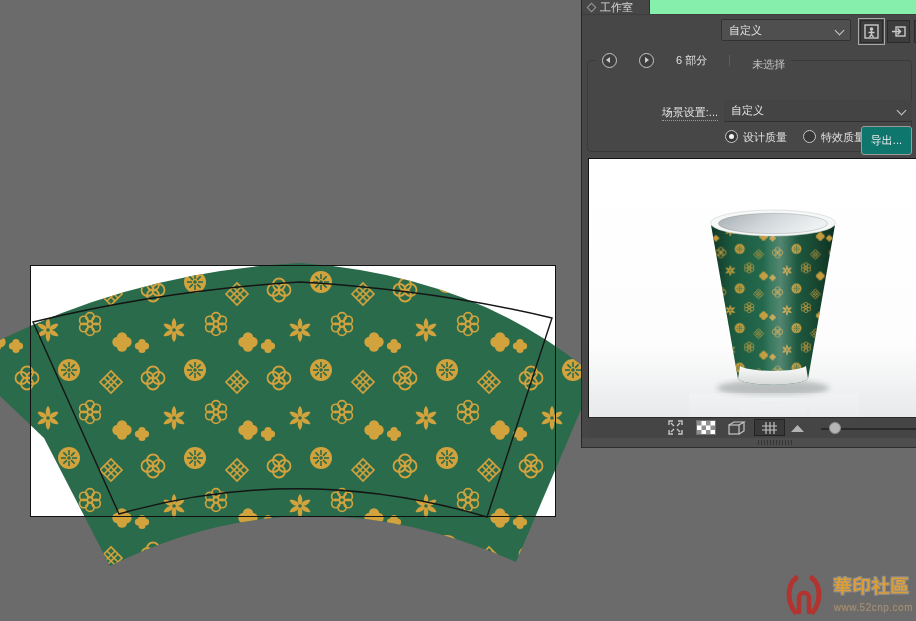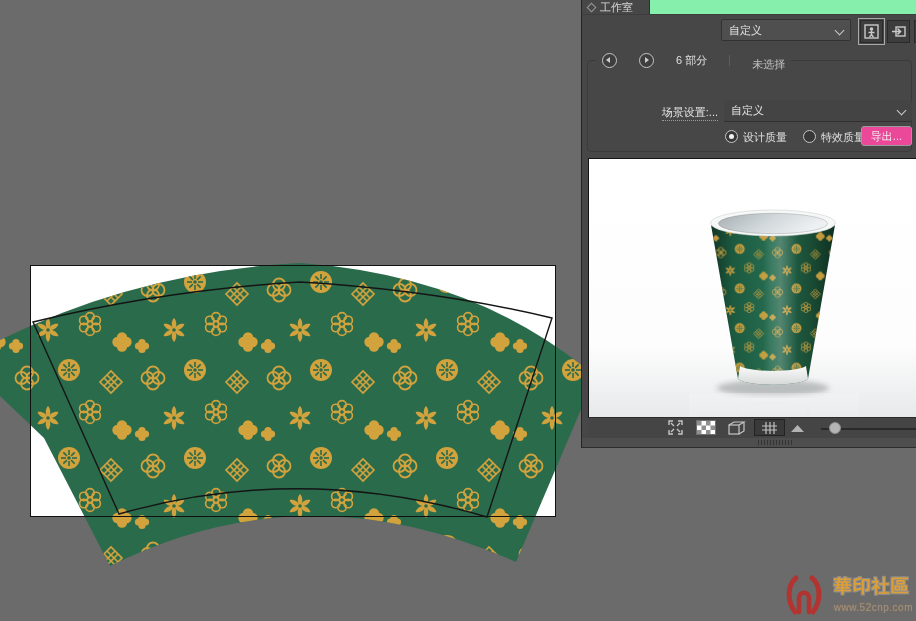--- a/index.html
+++ b/index.html
@@ -48,22 +48,22 @@
   .navbtn.next .tri{left:5px;border-left:4.5px solid #cdcdcd;}
   .legend-sep{width:1px;height:11px;background:#5d5d5d;display:inline-block;}
   .dim{color:#c2c2c2;margin-top:9px;}
   .scene-label{position:absolute;right:193px;top:33px;color:#e3e3e3;border-bottom:1px dotted #9a9a9a;cursor:pointer;}
   .scene-combo{left:136px;top:28px;width:188px;background:#444444;border:none;border-bottom:1px solid #303030;}
   .radio{width:13px;height:13px;border-radius:50%;border:1.5px solid #c6c6c6;background:#383838;
     display:inline-block;box-sizing:border-box;position:absolute;top:58px;}
   .radio.sel::after{content:'';display:block;width:5px;height:5px;border-radius:50%;background:#f2f2f2;margin:2.5px auto;}
   .radio-label{position:absolute;top:58px;}
   #export-btn{
-    position:absolute;right:-1px;top:54px;height:20px;padding:0 9px;
-    background:#ec4899;border:1px solid #9b9b9b;border-radius:3px;color:#efefef;font-size:11px;
+    position:absolute;right:-1px;top:54px;height:29px;padding:0 9px;
+    background:#0f766e;border:1px solid #9b9b9b;border-radius:3px;color:#efefef;font-size:11px;
     display:flex;align-items:center;
   }
   #preview{
     position:absolute;left:6px;top:158px;width:329px;height:259px;box-sizing:border-box;
     border-top:1px solid #141414;border-left:1px solid #141414;
     background:linear-gradient(#ffffff,#fdfdfd 72%,#e7e9ea);
   }
   #view-toolbar{
     position:absolute;left:6px;top:417px;width:329px;height:21px;
     background:#454545;border-top:1px solid #2b2b2b;box-sizing:border-box;

